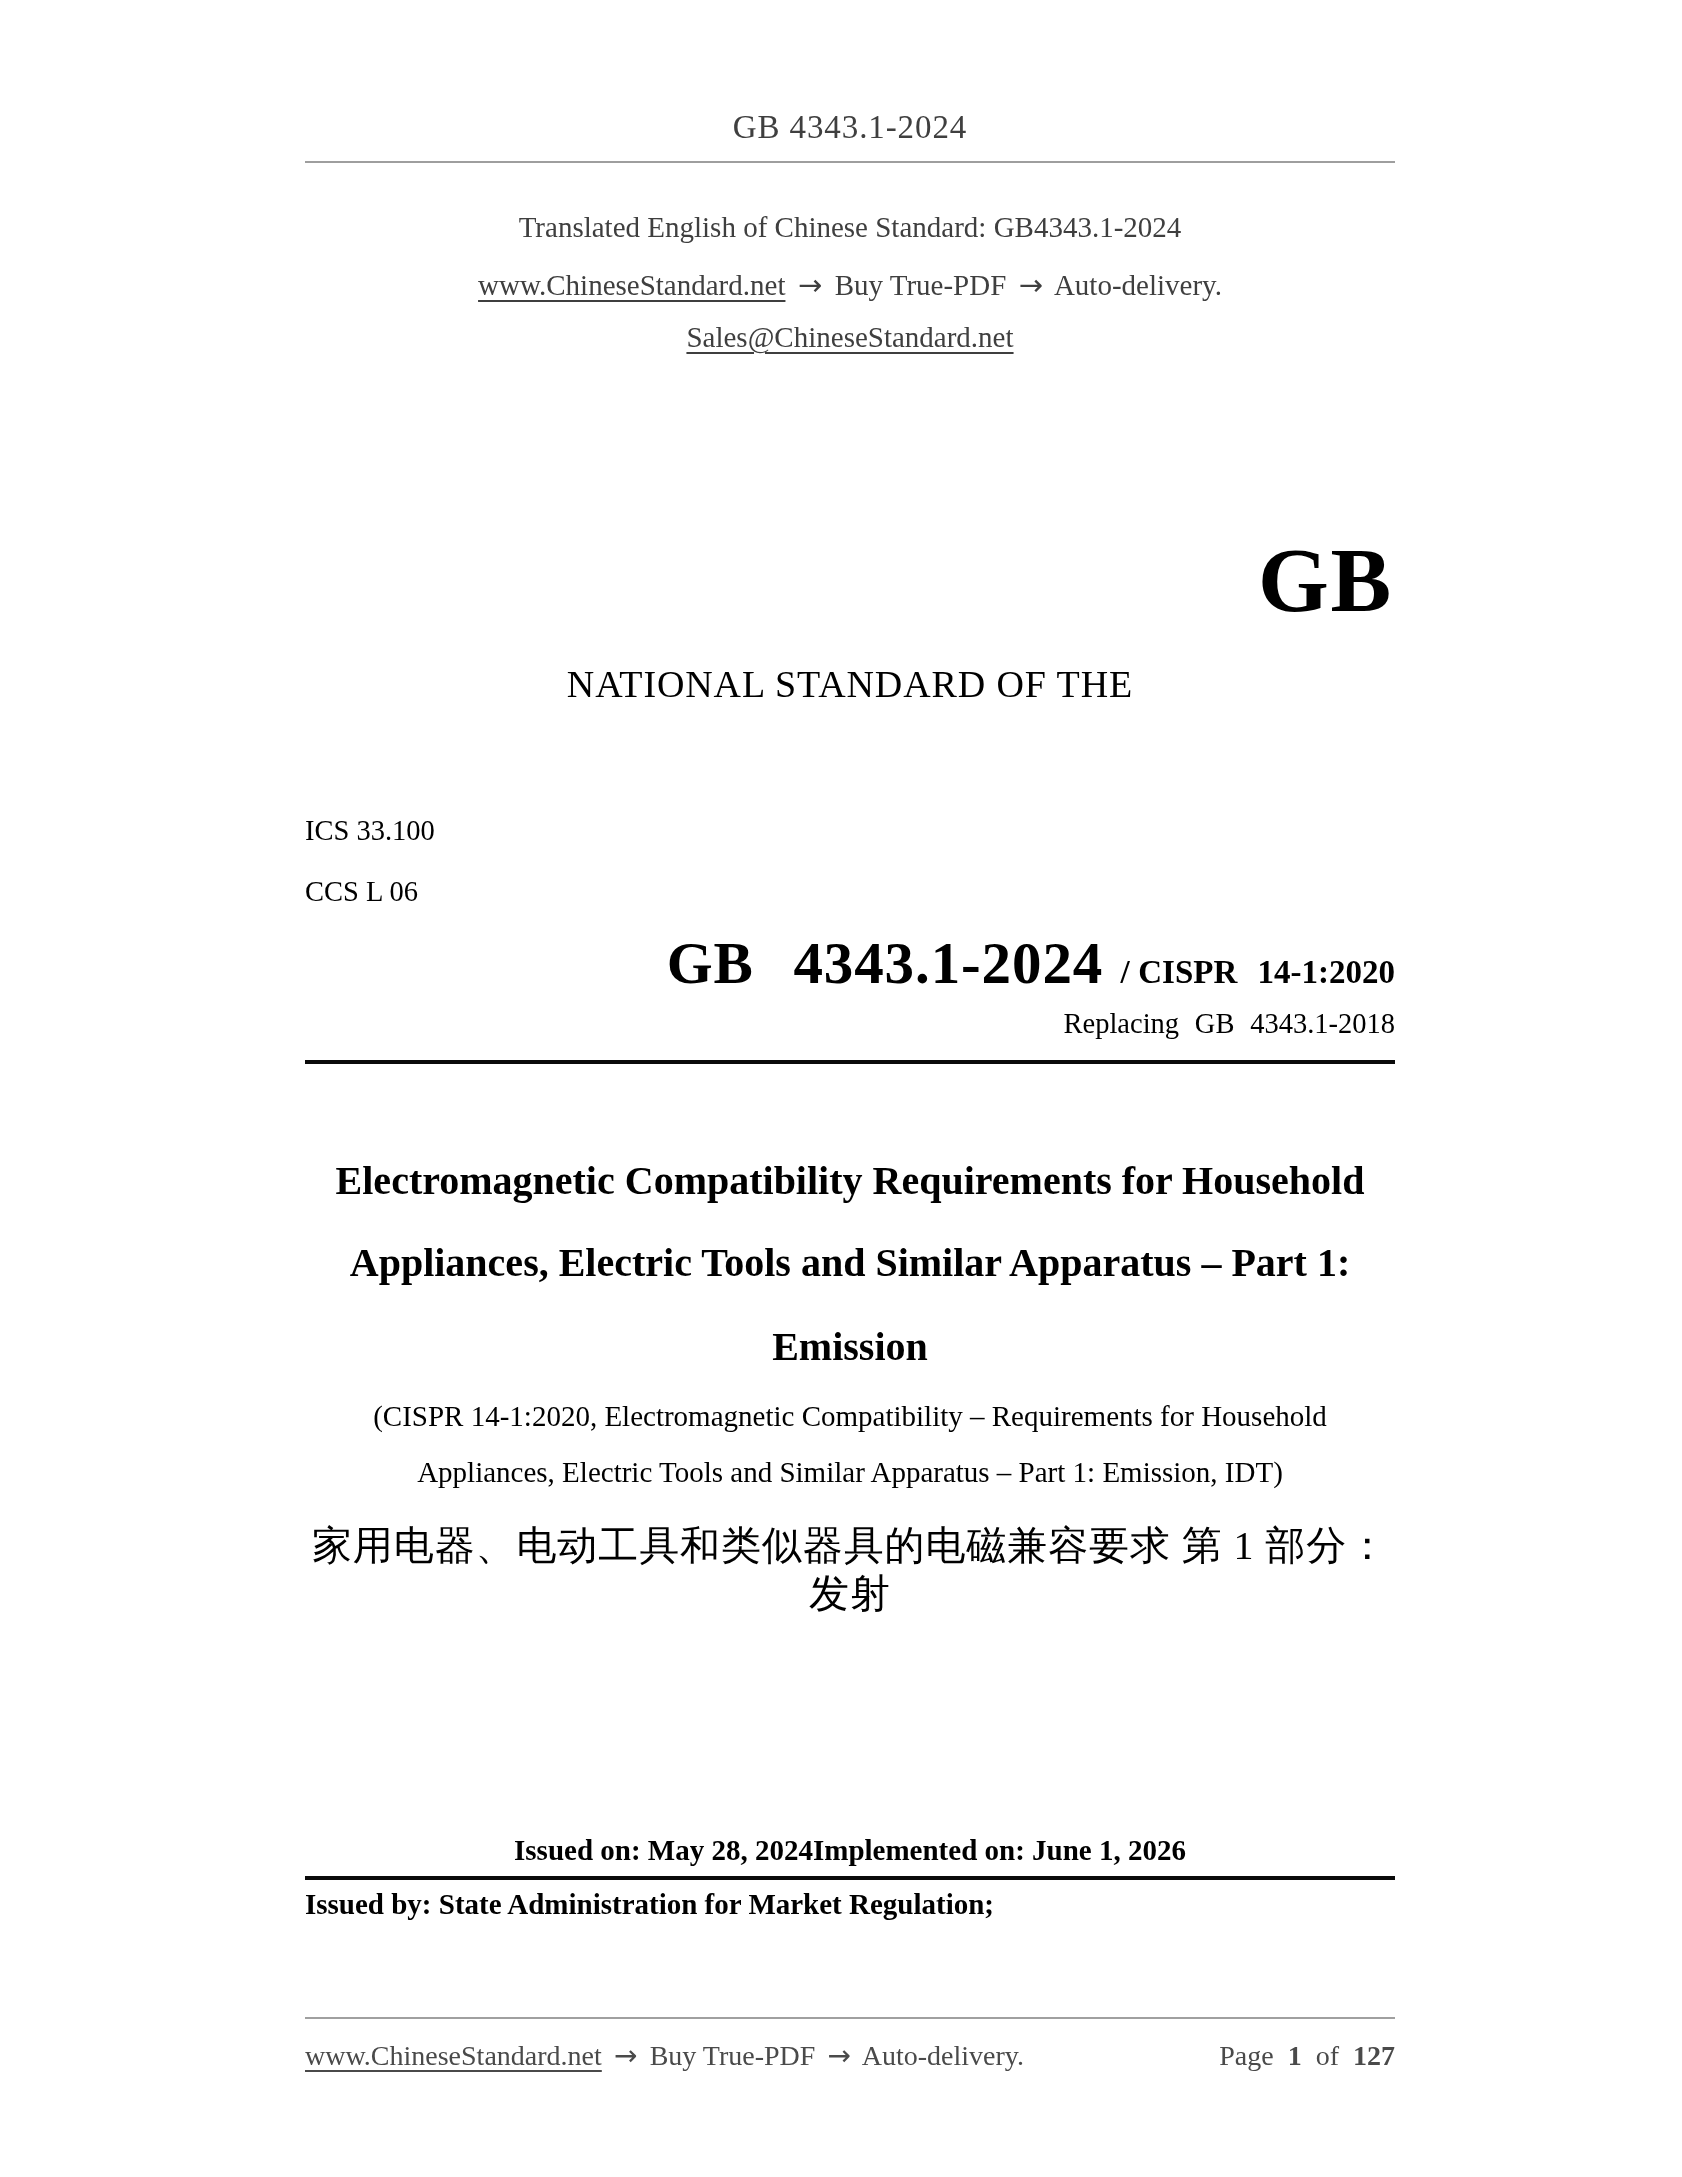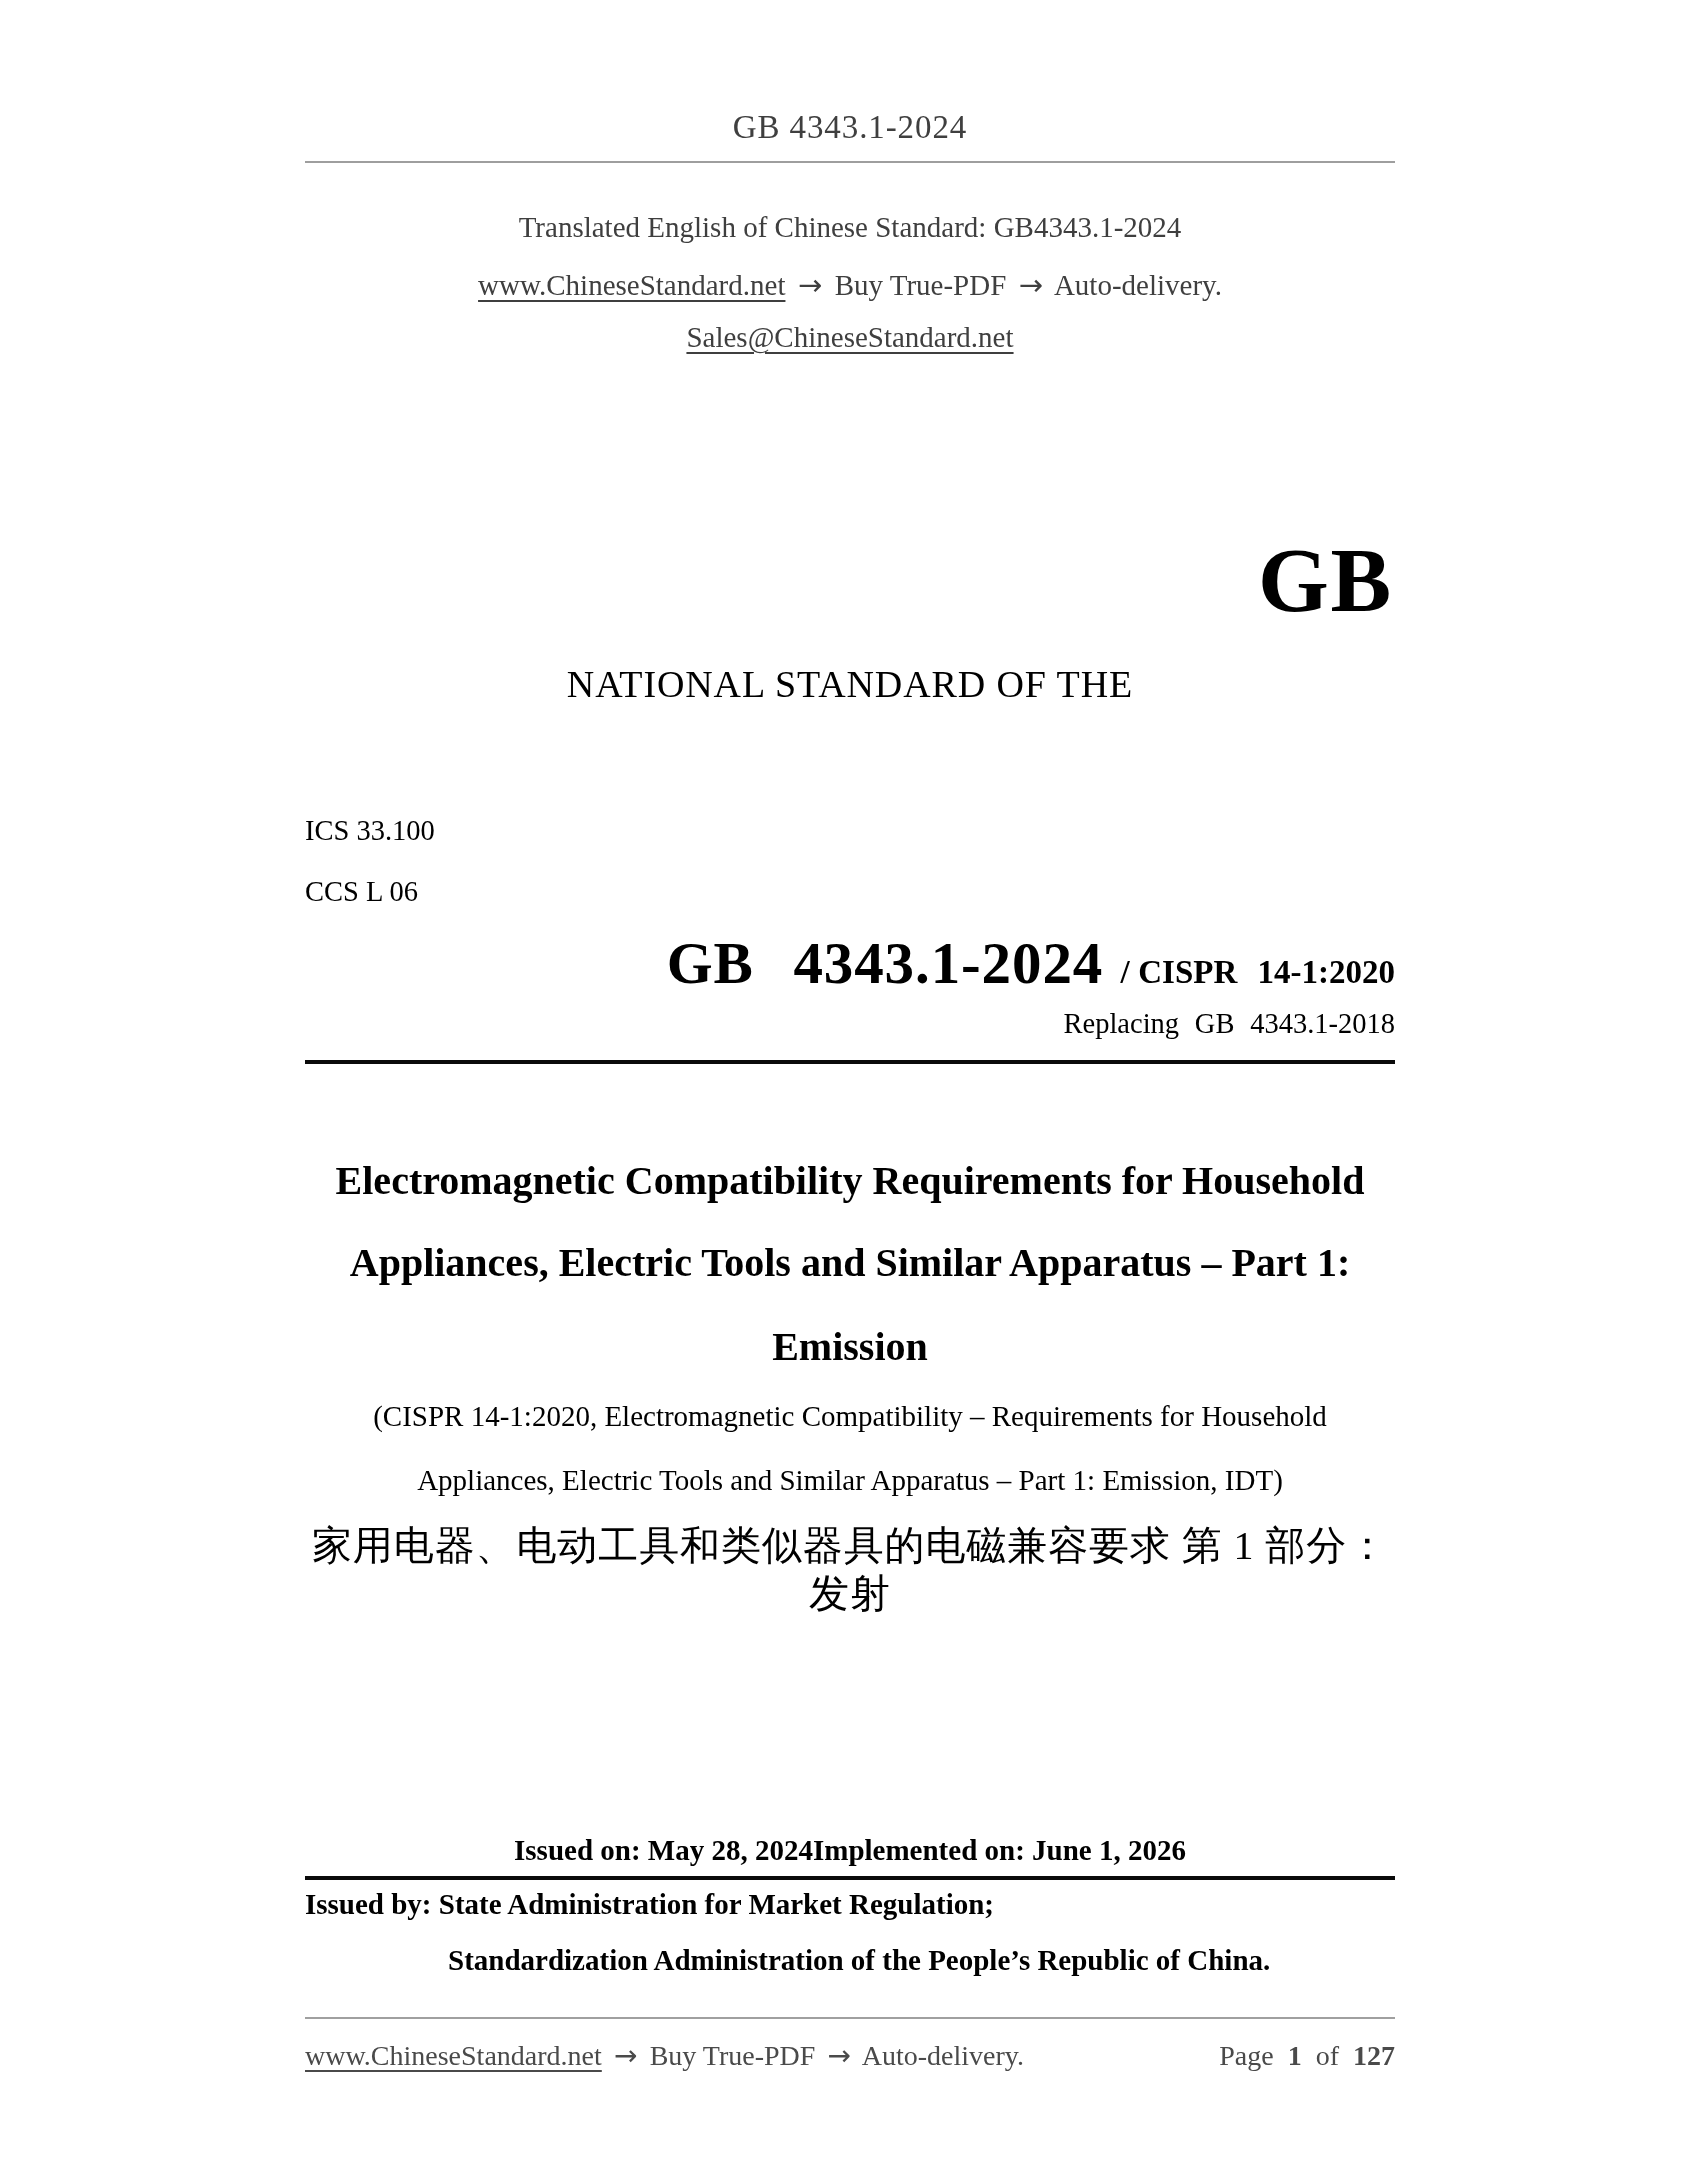--- a/index.html
+++ b/index.html
@@ -76,21 +76,21 @@
     border-top: 4.3px solid #0a0a0a;
     height: 0;
   }
 
   .title-line { font-size: 40px; font-weight: bold; line-height: 1; }
   .title-1 { top: 1161px; }
   .title-2 { top: 1243px; }
   .title-3 { top: 1327px; }
   .subtitle-line { font-size: 29px; line-height: 1; }
   .subtitle-1 { top: 1402px; }
-  .subtitle-2 { top: 1458px; margin-top: 8px; }
+  .subtitle-2 { top: 1458px; }
   .chinese-title {
     top: 1522px;
     font-size: 40px;
     line-height: 1.2;
     letter-spacing: 0.9px;
   }
 
   .issued-row {
     top: 1836px;
     font-size: 29px;
@@ -179,21 +179,20 @@
       <span>June 1, 2026</span>
     </span>
   </div>
 
   <div class="abs content-full rule-black-2"></div>
 
   <div class="abs content-l issued-by">
     <span>Issued by:</span>
     <span>State Administration for Market Regulation;</span>
   </div>
-  <div class="abs issued-by-2">Standardization Administration of the People’s Republic of China.</div>
 
   <div class="abs content-full footer-rule"></div>
 
   <div class="abs content-full footer-row footgray">
     <span>
       <span class="u">www.ChineseStandard.net</span>
       <span class="arrow">→</span>
       <span>Buy True-PDF</span>
       <span class="arrow">→</span>
       <span>Auto-delivery.</span>

